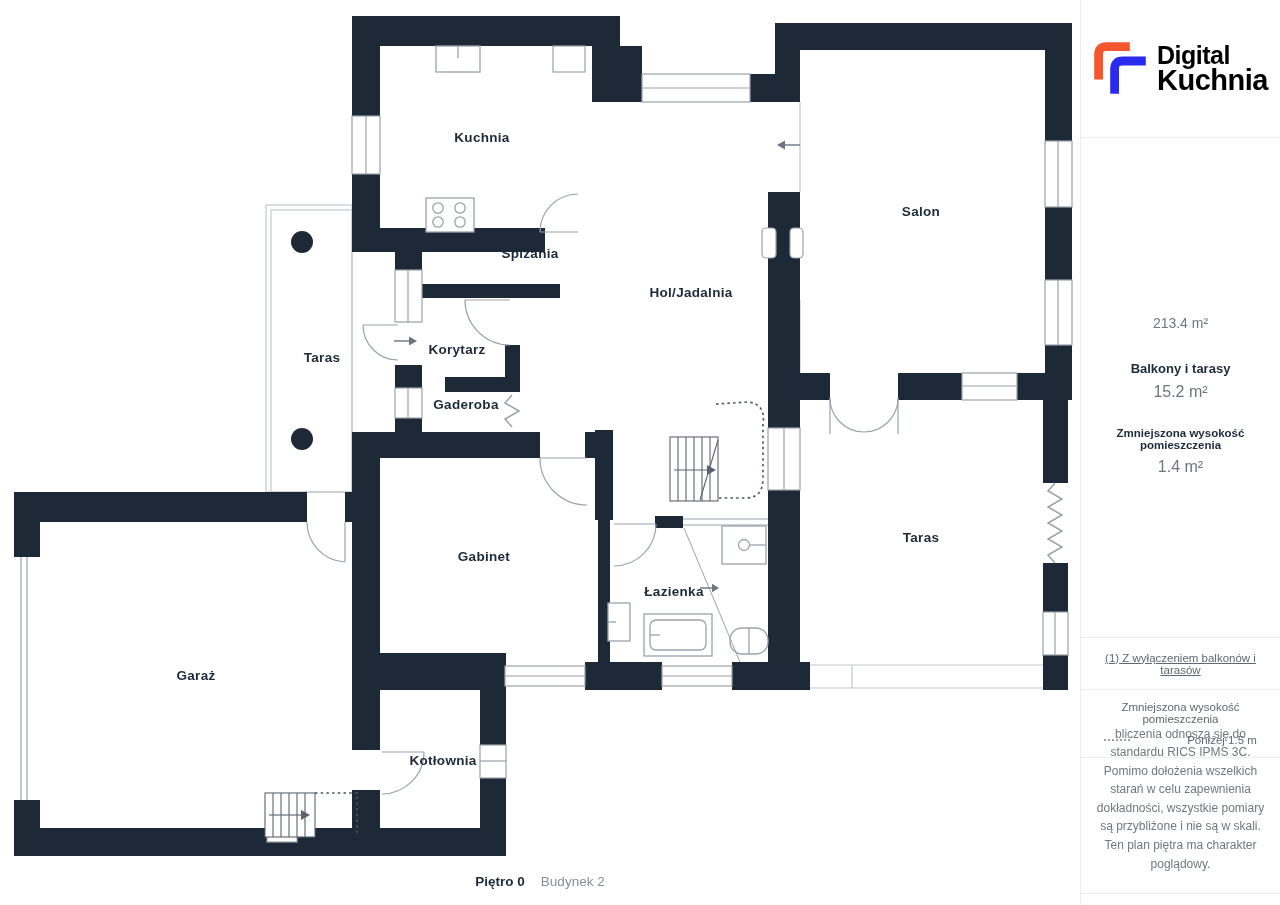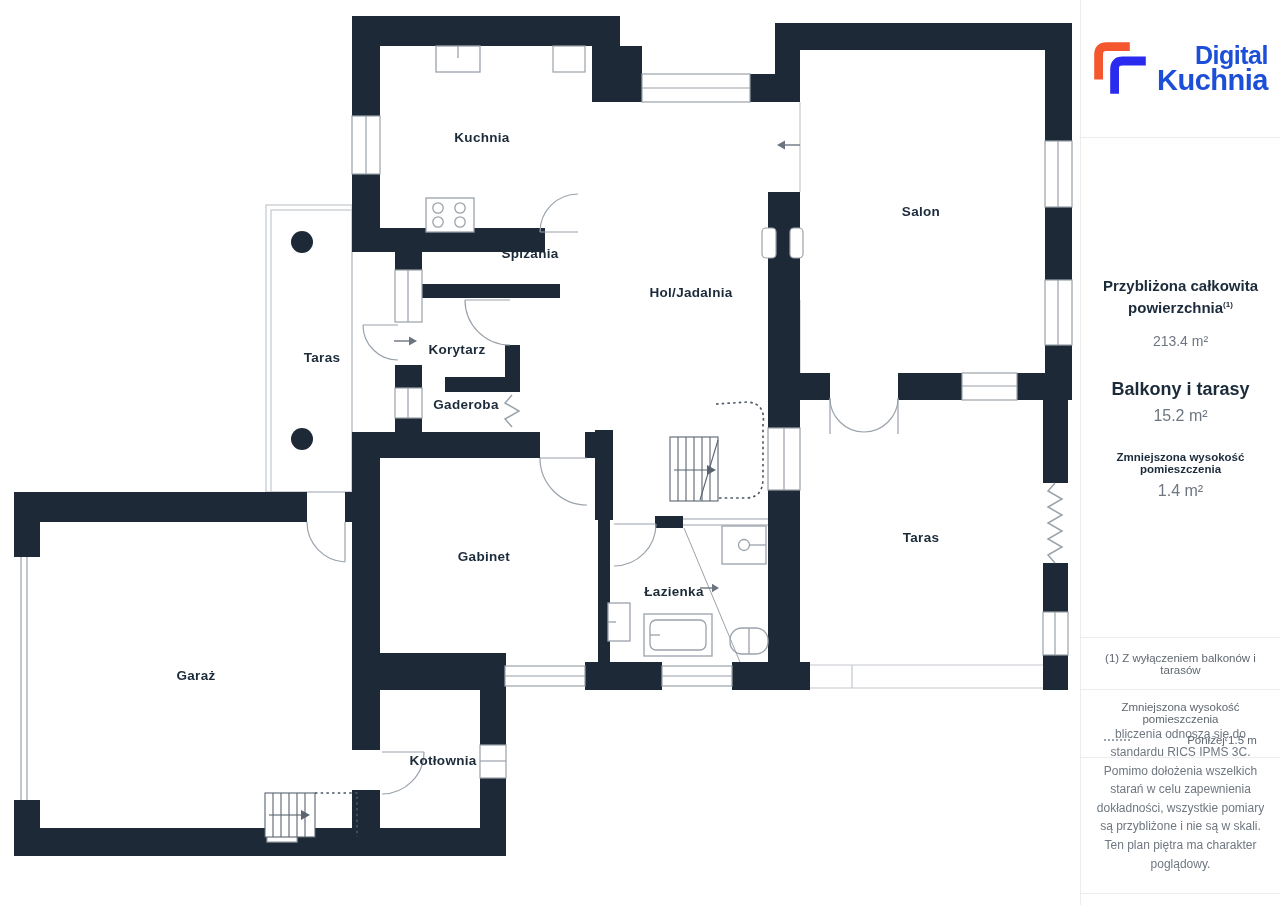--- a/index.html
+++ b/index.html
@@ -14,32 +14,32 @@
   #plan-caption .floor{font-weight:bold;color:#1C2B3A;}
   #plan-caption .building{color:#878E98;}
   
   #sidebar{position:absolute;left:1080px;top:0;width:200px;height:905px;background:#fff;
            border-left:1px solid #ECECEC;box-sizing:border-box;}
   .sb-sec{box-sizing:border-box;width:100%;border-bottom:1px solid #ECECEC;
           display:flex;flex-direction:column;align-items:center;justify-content:center;
           text-align:center;}
   #sb-logo{height:137px;border-bottom:1px solid #ECECEC;display:flex;align-items:center;
            justify-content:center;gap:8px;}
-  .logo-text{line-height:.92;text-align:right;color:#1d4ed8;font-weight:bold;
+  .logo-text{line-height:.92;text-align:left;color:#000000;font-weight:bold;
              letter-spacing:-.5px;}
   .logo-text .l1{font-size:25px;}
   .logo-text .l2{font-size:29px;}
   #sb-stats{height:500px;border-bottom:1px solid #ECECEC;padding:0 10px;}
   .stat-title{font-weight:bold;color:#1C2B3A;font-size:15px;line-height:1.45;}
   .stat-title sup{font-size:8px;}
   .stat-value{color:#6E7681;font-size:14px;margin-top:15px;}
-  .stat-sub{font-weight:bold;color:#1C2B3A;font-size:18px;margin-top:30px;}
+  .stat-sub{font-weight:bold;color:#1C2B3A;font-size:13px;margin-top:30px;}
   .stat-sub2{font-weight:bold;color:#1C2B3A;font-size:11.5px;margin-top:26px;}
   .stat-value2{color:#6E7681;font-size:16px;margin-top:7px;}
-  #sb-footnote{height:52px;color:#5F6770;font-size:11.5px;padding:0 6px;}
+  #sb-footnote{height:52px;color:#5F6770;font-size:11.5px;padding:0 6px;text-decoration:underline;}
   #sb-legend{height:68px;color:#5F6770;font-size:11.5px;padding:0 6px;}
   #sb-legend .row2{margin-top:9px;display:flex;align-items:center;justify-content:center;gap:48px;}
   .dash-sample{display:inline-block;width:26px;border-top:2px dotted #9AA2AB;margin-right:9px;}
   #sb-disclaimer{height:136px;color:#6F7780;font-size:12px;line-height:1.55;padding:4px 10px 0 10px;}
   #sb-brand{margin-top:10px;font-size:15px;letter-spacing:2.2px;color:#39414D;}
   #sb-brand .g360-b{font-weight:bold;color:#1C2430;letter-spacing:1px;}
 </style>
 </head>
 <body>
 
@@ -279,39 +279,39 @@
       <text class="room-label" x="457" y="354">Korytarz</text>
       <text class="room-label" x="466" y="409">Gaderoba</text>
       <text class="room-label" x="484" y="561">Gabinet</text>
       <text class="room-label" x="674" y="596">Łazienka</text>
       <text class="room-label" x="921" y="542">Taras</text>
       <text class="room-label" x="196" y="680">Garaż</text>
       <text class="room-label" x="443" y="765">Kotłownia</text>
     </g>
   </svg>
 
+  <div id="plan-caption">
+    <span class="floor">Piętro 0</span>
+    <span class="building">Budynek 2</span>
+  </div>
 
   <div id="sidebar">
 
     <div id="sb-logo">
       <svg width="56" height="58" viewBox="0 0 70 70" xmlns="http://www.w3.org/2000/svg">
         <path d="M7,48 L7,17 Q7,7 17,7 L46,7" fill="none" stroke="#F4572E" stroke-width="11"></path>
         <path d="M27,66 L27,35 Q27,25 37,25 L66,25" fill="none" stroke="#2B2BEF" stroke-width="11"></path>
       </svg>
       <div class="logo-text">
         <div class="l1">Digital</div>
         <div class="l2">Kuchnia</div>
       </div>
     </div>
 
     <div id="sb-stats" class="sb-sec">
-      <div class="stat-title">
-        <span>Przybliżona całkowita</span><br>
-        <span>powierzchnia</span><sup>(1)</sup>
-      </div>
       <div class="stat-value">213.4 m²</div>
       <div class="stat-sub">Balkony i tarasy</div>
       <div class="stat-value2">15.2 m²</div>
       <div class="stat-sub2">Zmniejszona wysokość pomieszczenia</div>
       <div class="stat-value2">1.4 m²</div>
     </div>
 
     <div id="sb-footnote" class="sb-sec">
       <div>(1) Z wyłączeniem balkonów i tarasów</div>
     </div>

